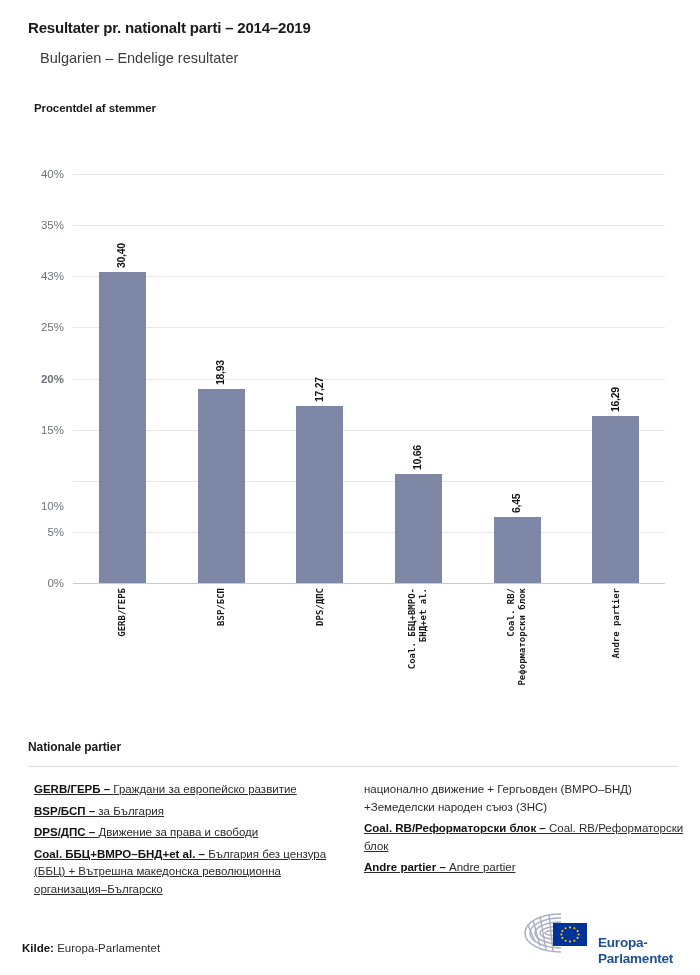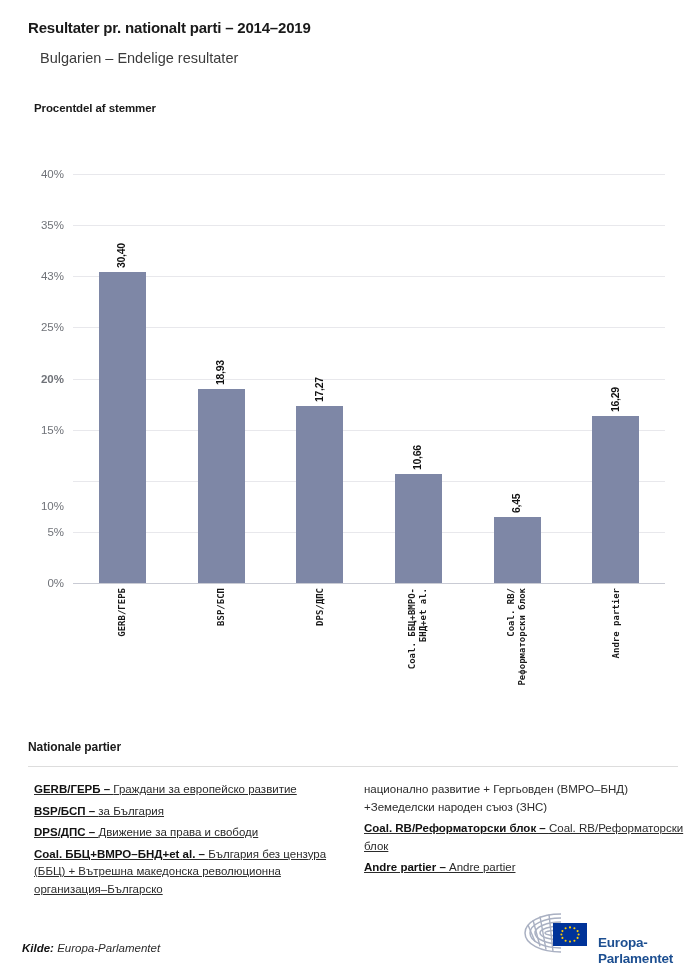--- a/index.html
+++ b/index.html
@@ -203,21 +203,20 @@
     margin-bottom: 4px;
   }
 
   
   .footer {
     position: absolute;
     left: 0;
     top: 930px;
     width: 700px;
     height: 45px;
-    font-style: italic;
   }
   .source {
     position: absolute;
     left: 22px;
     top: 12px;
     font-size: 11.5px;
     color: #2b2b2b;
   }
   .source b { font-weight: bold; color: #111111; }
 
@@ -344,21 +343,21 @@
   <div class="legend-heading">Nationale partier</div>
   <div class="legend-divider"></div>
   <div class="legend-cols">
     <div class="legend-col left" id="legend-left">
         <div class="legend-entry"><b>GERB/ГЕРБ – </b><span>Граждани за европейско развитие</span></div>
         <div class="legend-entry"><b>BSP/БСП – </b><span>за България</span></div>
         <div class="legend-entry"><b>DPS/ДПС – </b><span>Движение за права и свободи</span></div>
         <div class="legend-entry"><b>Coal. ББЦ+ВМРО–БНД+et al. – </b><span>България без цензура (ББЦ) + Вътрешна македонска революционна организация–Българско</span></div>
       </div>
     <div class="legend-col right" id="legend-right">
-        <div class="legend-cont">национално развитие + Гергьовден (ВМРО–БНД) +Земеделски народен съюз (ЗНС)</div>
+        <div class="legend-cont">национално движение + Гергьовден (ВМРО–БНД) +Земеделски народен съюз (ЗНС)</div>
         <div class="legend-entry"><b>Coal. RB/Реформаторски блок – </b><span>Coal. RB/Реформаторски блок</span></div>
         <div class="legend-entry"><b>Andre partier – </b><span>Andre partier</span></div>
       </div>
   </div>
 </div>
 
 <div class="footer">
   <div class="source">
     <b>Kilde:</b>
     <span>Europa-Parlamentet</span>

